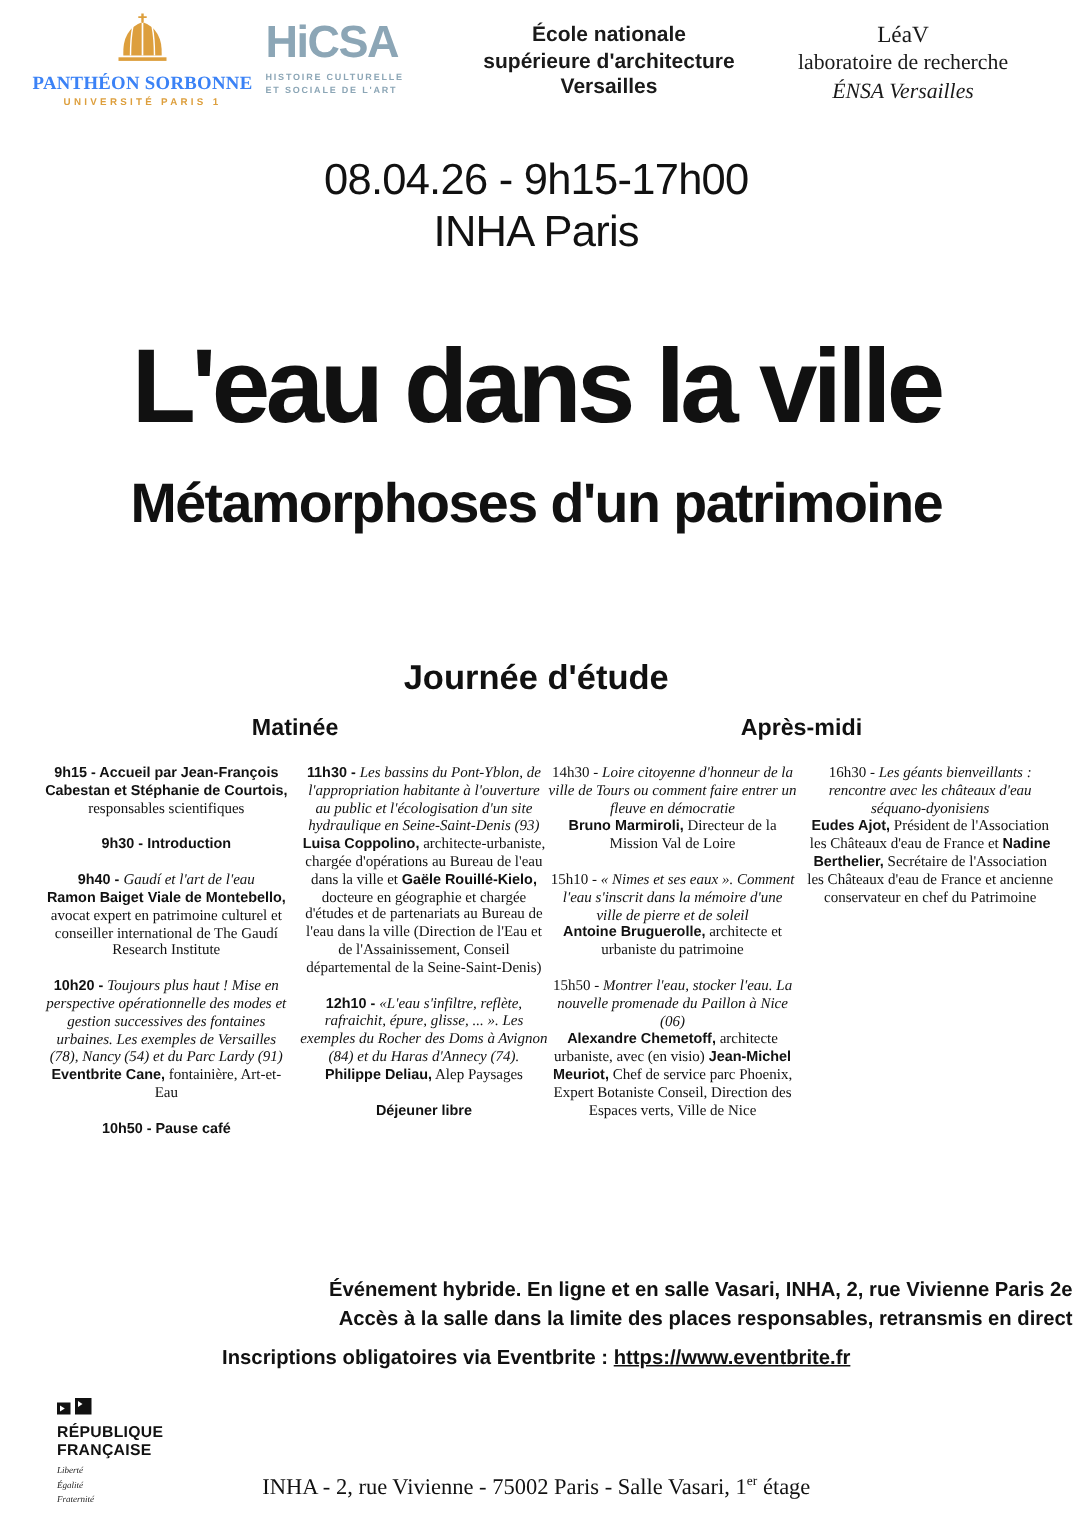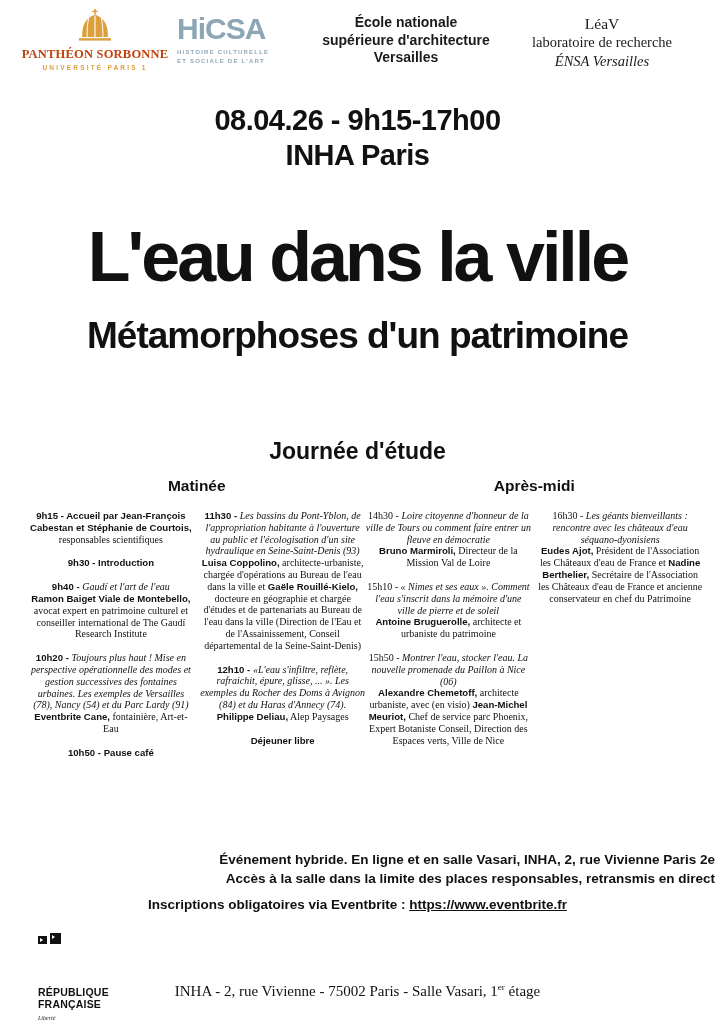--- a/index.html
+++ b/index.html
@@ -5,51 +5,51 @@
   html,body{margin:0;padding:0;}
   body{
     width:715px;height:1024px;position:relative;overflow:hidden;
     background:#ffffff;color:#111;
     font-family:"Liberation Sans",sans-serif;
   }
   
   .logos-row{position:absolute;top:6px;left:20px;right:18px;display:flex;justify-content:space-between;align-items:flex-start;}
   .logo{text-align:center;}
   .logo-sorbonne{width:150px;padding-top:2px;}
-  .sorbonne-title{font-family:"Liberation Serif",serif;font-weight:bold;font-size:12.5px;color:#c2410c;letter-spacing:.2px;margin-top:1px;}
+  .sorbonne-title{font-family:"Liberation Serif",serif;font-weight:bold;font-size:12.5px;color:#3b82f6;letter-spacing:.2px;margin-top:1px;}
   .sorbonne-sub{font-size:6.5px;font-weight:bold;color:#dd9f3d;letter-spacing:2.2px;margin-top:2px;}
   .logo-hicsa{width:128px;text-align:left;padding-top:8px;padding-left:6px;}
   .hicsa-acronym{font-weight:bold;font-size:30px;line-height:1;color:#8ca6b6;letter-spacing:-1px;}
   .hicsa-sub{font-size:6px;font-weight:bold;color:#8ca6b6;letter-spacing:1.2px;line-height:1.5;margin-top:4px;}
   .logo-ensa{width:200px;font-weight:bold;font-size:14px;line-height:1.25;padding-top:8px;color:#1a1a1a;}
   .logo-leav{width:190px;font-family:"Liberation Serif",serif;font-size:14.5px;line-height:1.25;padding-top:8px;color:#1a1a1a;}
   .leav-l1{font-size:15.5px;}
   .leav-l3{font-style:italic;}
   
-  .date-block{position:absolute;top:103px;left:0;right:0;text-align:center;font-weight:bold;font-size:29px;line-height:1.2;letter-spacing:-.5px;}
+  .date-block{position:absolute;top:103px;left:0;right:0;text-align:center;font-weight:normal;font-size:29px;line-height:1.2;letter-spacing:-.5px;}
   .main-title{position:absolute;top:222px;left:0;right:0;text-align:center;font-weight:bold;font-size:70px;letter-spacing:-3px;line-height:1;}
   .subtitle{position:absolute;top:315px;left:0;right:0;text-align:center;font-weight:bold;font-size:37px;letter-spacing:-1px;}
   .kind{position:absolute;top:438px;left:0;right:0;text-align:center;font-weight:bold;font-size:23px;}
   
   .program{position:absolute;top:477px;left:28px;right:12px;display:flex;}
   .half{flex:1;min-width:0;}
   .half-title{text-align:center;font-weight:bold;font-size:15.5px;margin-bottom:15px;}
   .cols{display:flex;gap:6px;}
   .col{flex:1;min-width:0;font-family:"Liberation Serif",serif;font-size:10px;line-height:1.18;text-align:center;}
   .prog-item{margin-bottom:12px;}
   .s-b{font-family:"Liberation Sans",sans-serif;font-weight:bold;font-size:9.6px;}
   .s-i{font-style:italic;}
   .s-n{}
   
   .footer-lines{position:absolute;top:851px;left:0;right:0;text-align:right;font-weight:bold;font-size:13.5px;line-height:1.4;}
   .inscription{position:absolute;top:897px;left:0;right:0;text-align:center;font-weight:bold;font-size:13.5px;}
   .inscription a{color:#111;text-decoration:underline;text-align:right;}
   
   .rf{position:absolute;top:932px;left:38px;width:110px;}
-  .rf-title{font-weight:bold;font-size:10.5px;line-height:1.1;letter-spacing:.2px;color:#111;margin-top:37px;}
+  .rf-title{font-weight:bold;font-size:10.5px;line-height:1.1;letter-spacing:.2px;color:#111;}
   .rf-motto{font-family:"Liberation Serif",serif;font-style:italic;font-size:6px;line-height:1.6;margin-top:4px;color:#222;}
   .address{position:absolute;top:982px;left:0;right:0;text-align:center;font-family:"Liberation Serif",serif;font-size:15px;}
   .address sup{font-size:9px;}
 </style>
 </head>
 <body>
 
 <div class="logos-row">
   <div class="logo logo-sorbonne">
     <span>

